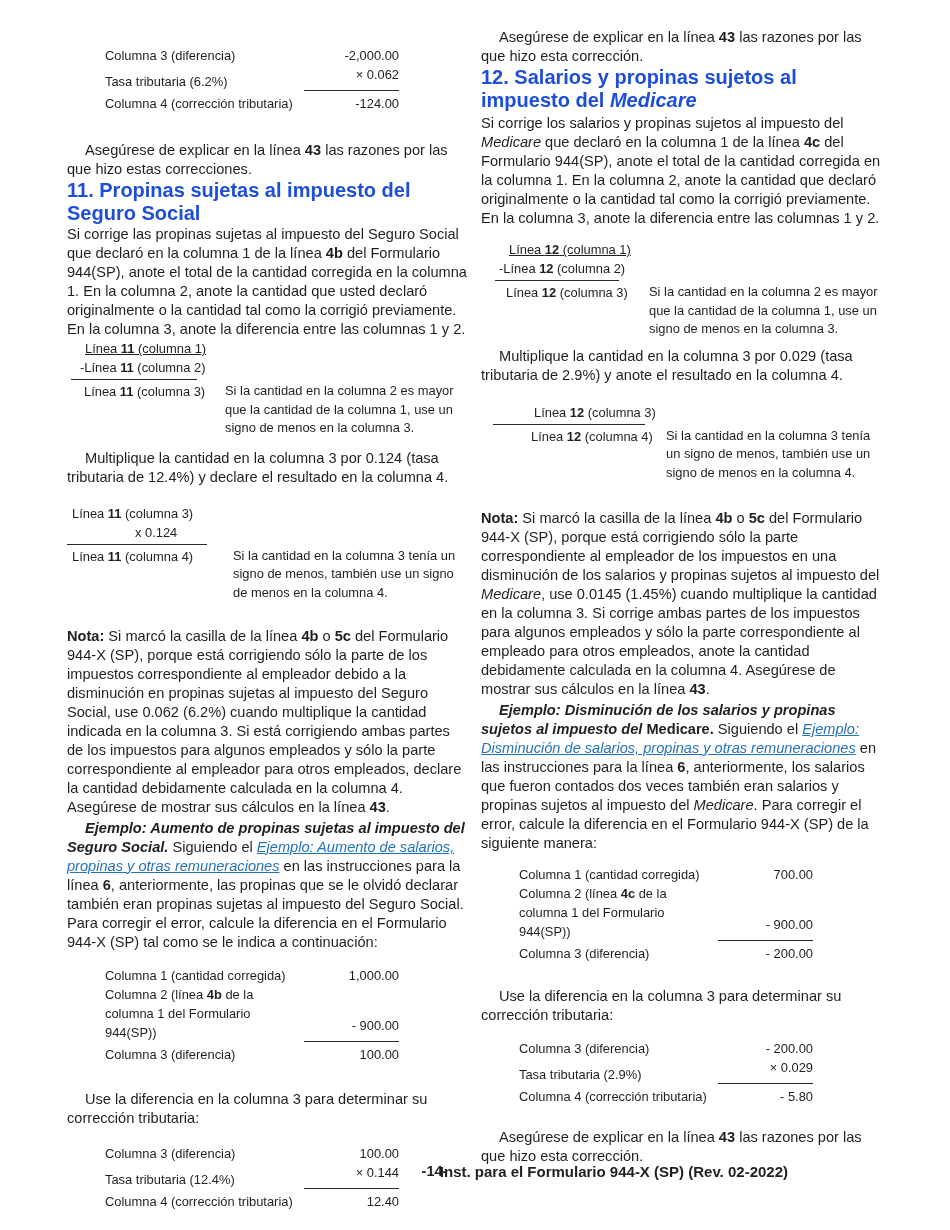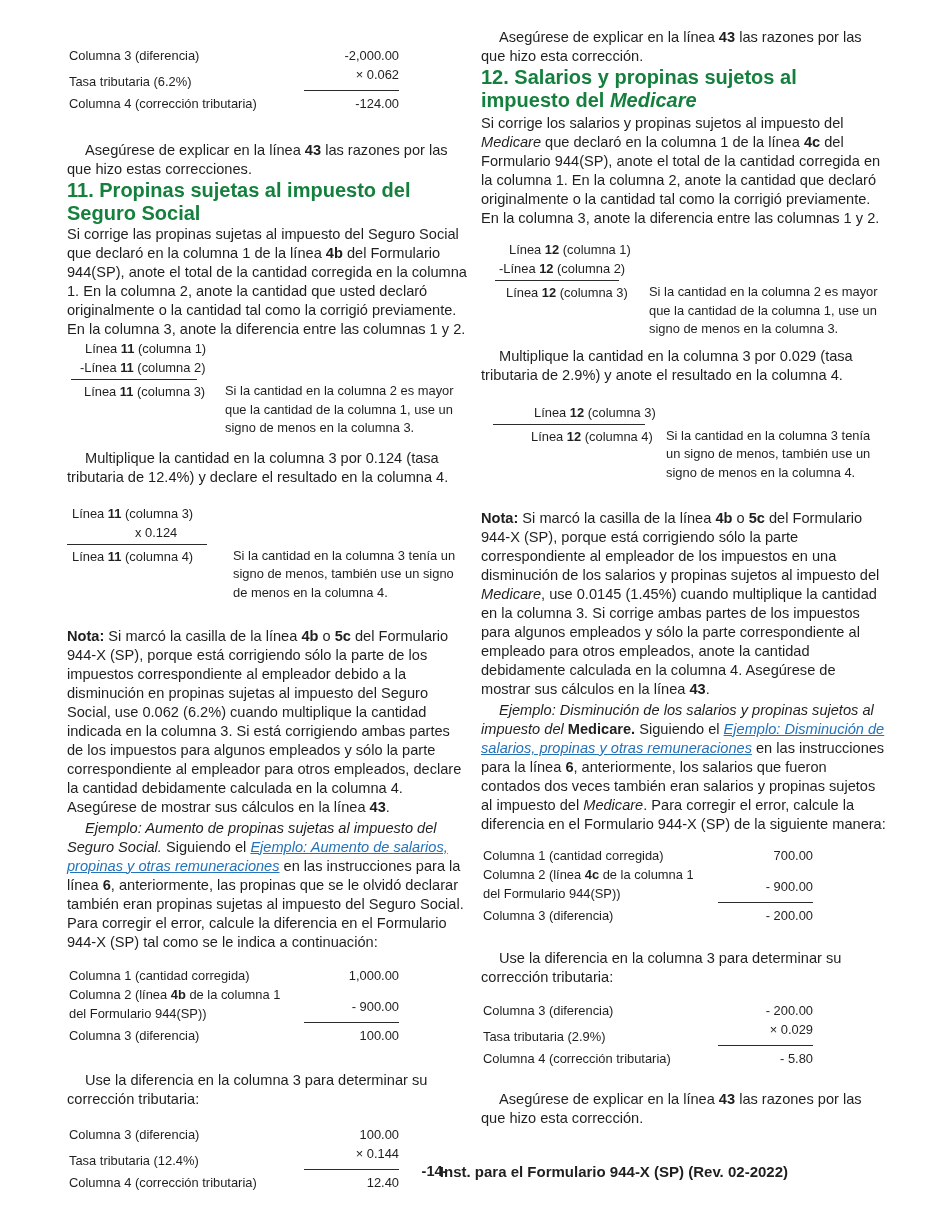--- a/index.html
+++ b/index.html
@@ -9,60 +9,60 @@
     color:#1f1f1f;
     -webkit-font-smoothing:antialiased;
   }
   .page{position:relative;width:950px;height:1230px;background:#fff;overflow:hidden;}
   .col{position:absolute;top:0;}
   .col-left{left:67px;width:402px;}
   .col-right{left:481px;width:406px;}
 
   .body-text{font-size:14.6px;line-height:19px;margin:0;}
   .indent{text-indent:18px;}
-  h2.section-h{font-size:20px;line-height:23px;font-weight:bold;margin:0;color:#15803d;}
+  h2.section-h{font-size:20px;line-height:23px;font-weight:bold;margin:0;color:#1d4ed8;}
 
   
   .mini-table{width:330px;font-size:12.9px;line-height:19px;margin-left:2px;}
   .mt-row{display:flex;align-items:flex-end;}
   .mt-row.after-rule{margin-top:3px;}
-  .mt-label{flex:1;max-width:235px;padding-right:6px;}
+  .mt-label{flex:1;max-width:235px;padding-right:6px;margin-left:36px;}
   .mt-value{width:95px;flex:none;text-align:right;}
   .mt-row.ruled .mt-value{border-bottom:1.6px solid #2b2b2b;padding-bottom:6px;}
 
   
   .calc{font-size:12.9px;line-height:19px;}
   .cl{white-space:nowrap;}
   .calc-rule{border-bottom:1.6px solid #2b2b2b;height:1px;margin-top:1px;margin-bottom:2px;}
   .l3row{display:flex;align-items:flex-start;}
   .l3{flex:none;box-sizing:border-box;}
   .calc-note{width:252px;font-size:12.9px;line-height:18.6px;}
 
-  .calc-a .l1{padding-left:18px;}
+  .calc-a .l1{padding-left:18px;text-decoration:underline;}
   .calc-a .lm{padding-left:13px;}
   .calc-a .calc-rule{width:126px;margin-left:4px;}
   .calc-a .l3{width:158px;padding-left:17px;}
   .col-right .calc-a .l1{padding-left:28px;}
   .col-right .calc-a .lm{padding-left:18px;}
   .col-right .calc-a .calc-rule{width:124px;margin-left:14px;}
   .col-right .calc-a .l3{width:168px;padding-left:25px;}
 
   .calc-b .l1{padding-left:5px;}
   .calc-b .lm{padding-left:68px;}
   .calc-b .calc-rule{width:140px;margin-left:0;}
   .calc-b .l3{width:166px;padding-left:5px;}
   .col-right .calc-b .l1{padding-left:53px;}
   .col-right .calc-b .lm{padding-left:115px;}
   .col-right .calc-b .calc-rule{width:152px;margin-left:12px;}
   .col-right .calc-b .l3{width:185px;padding-left:50px;}
 
   
   .seg-b{font-weight:bold;text-align:center;}
   .seg-i{font-style:italic;}
-  .seg-bi{font-weight:normal;font-style:italic;}
+  .seg-bi{font-weight:bold;font-style:italic;}
   .seg-link{color:#2472b9;font-style:italic;text-decoration:underline;cursor:pointer;}
 
   
   .lt-tableA{margin-top:46px;}
   .lt-para1{margin-top:28px;}
   .lt-h11{margin-top:8px;}
   .lt-para2{margin-top:0;}
   .lt-calc1{margin-top:0;}
   .lt-para3{margin-top:11px;}
   .lt-calc2{margin-top:17px;}

